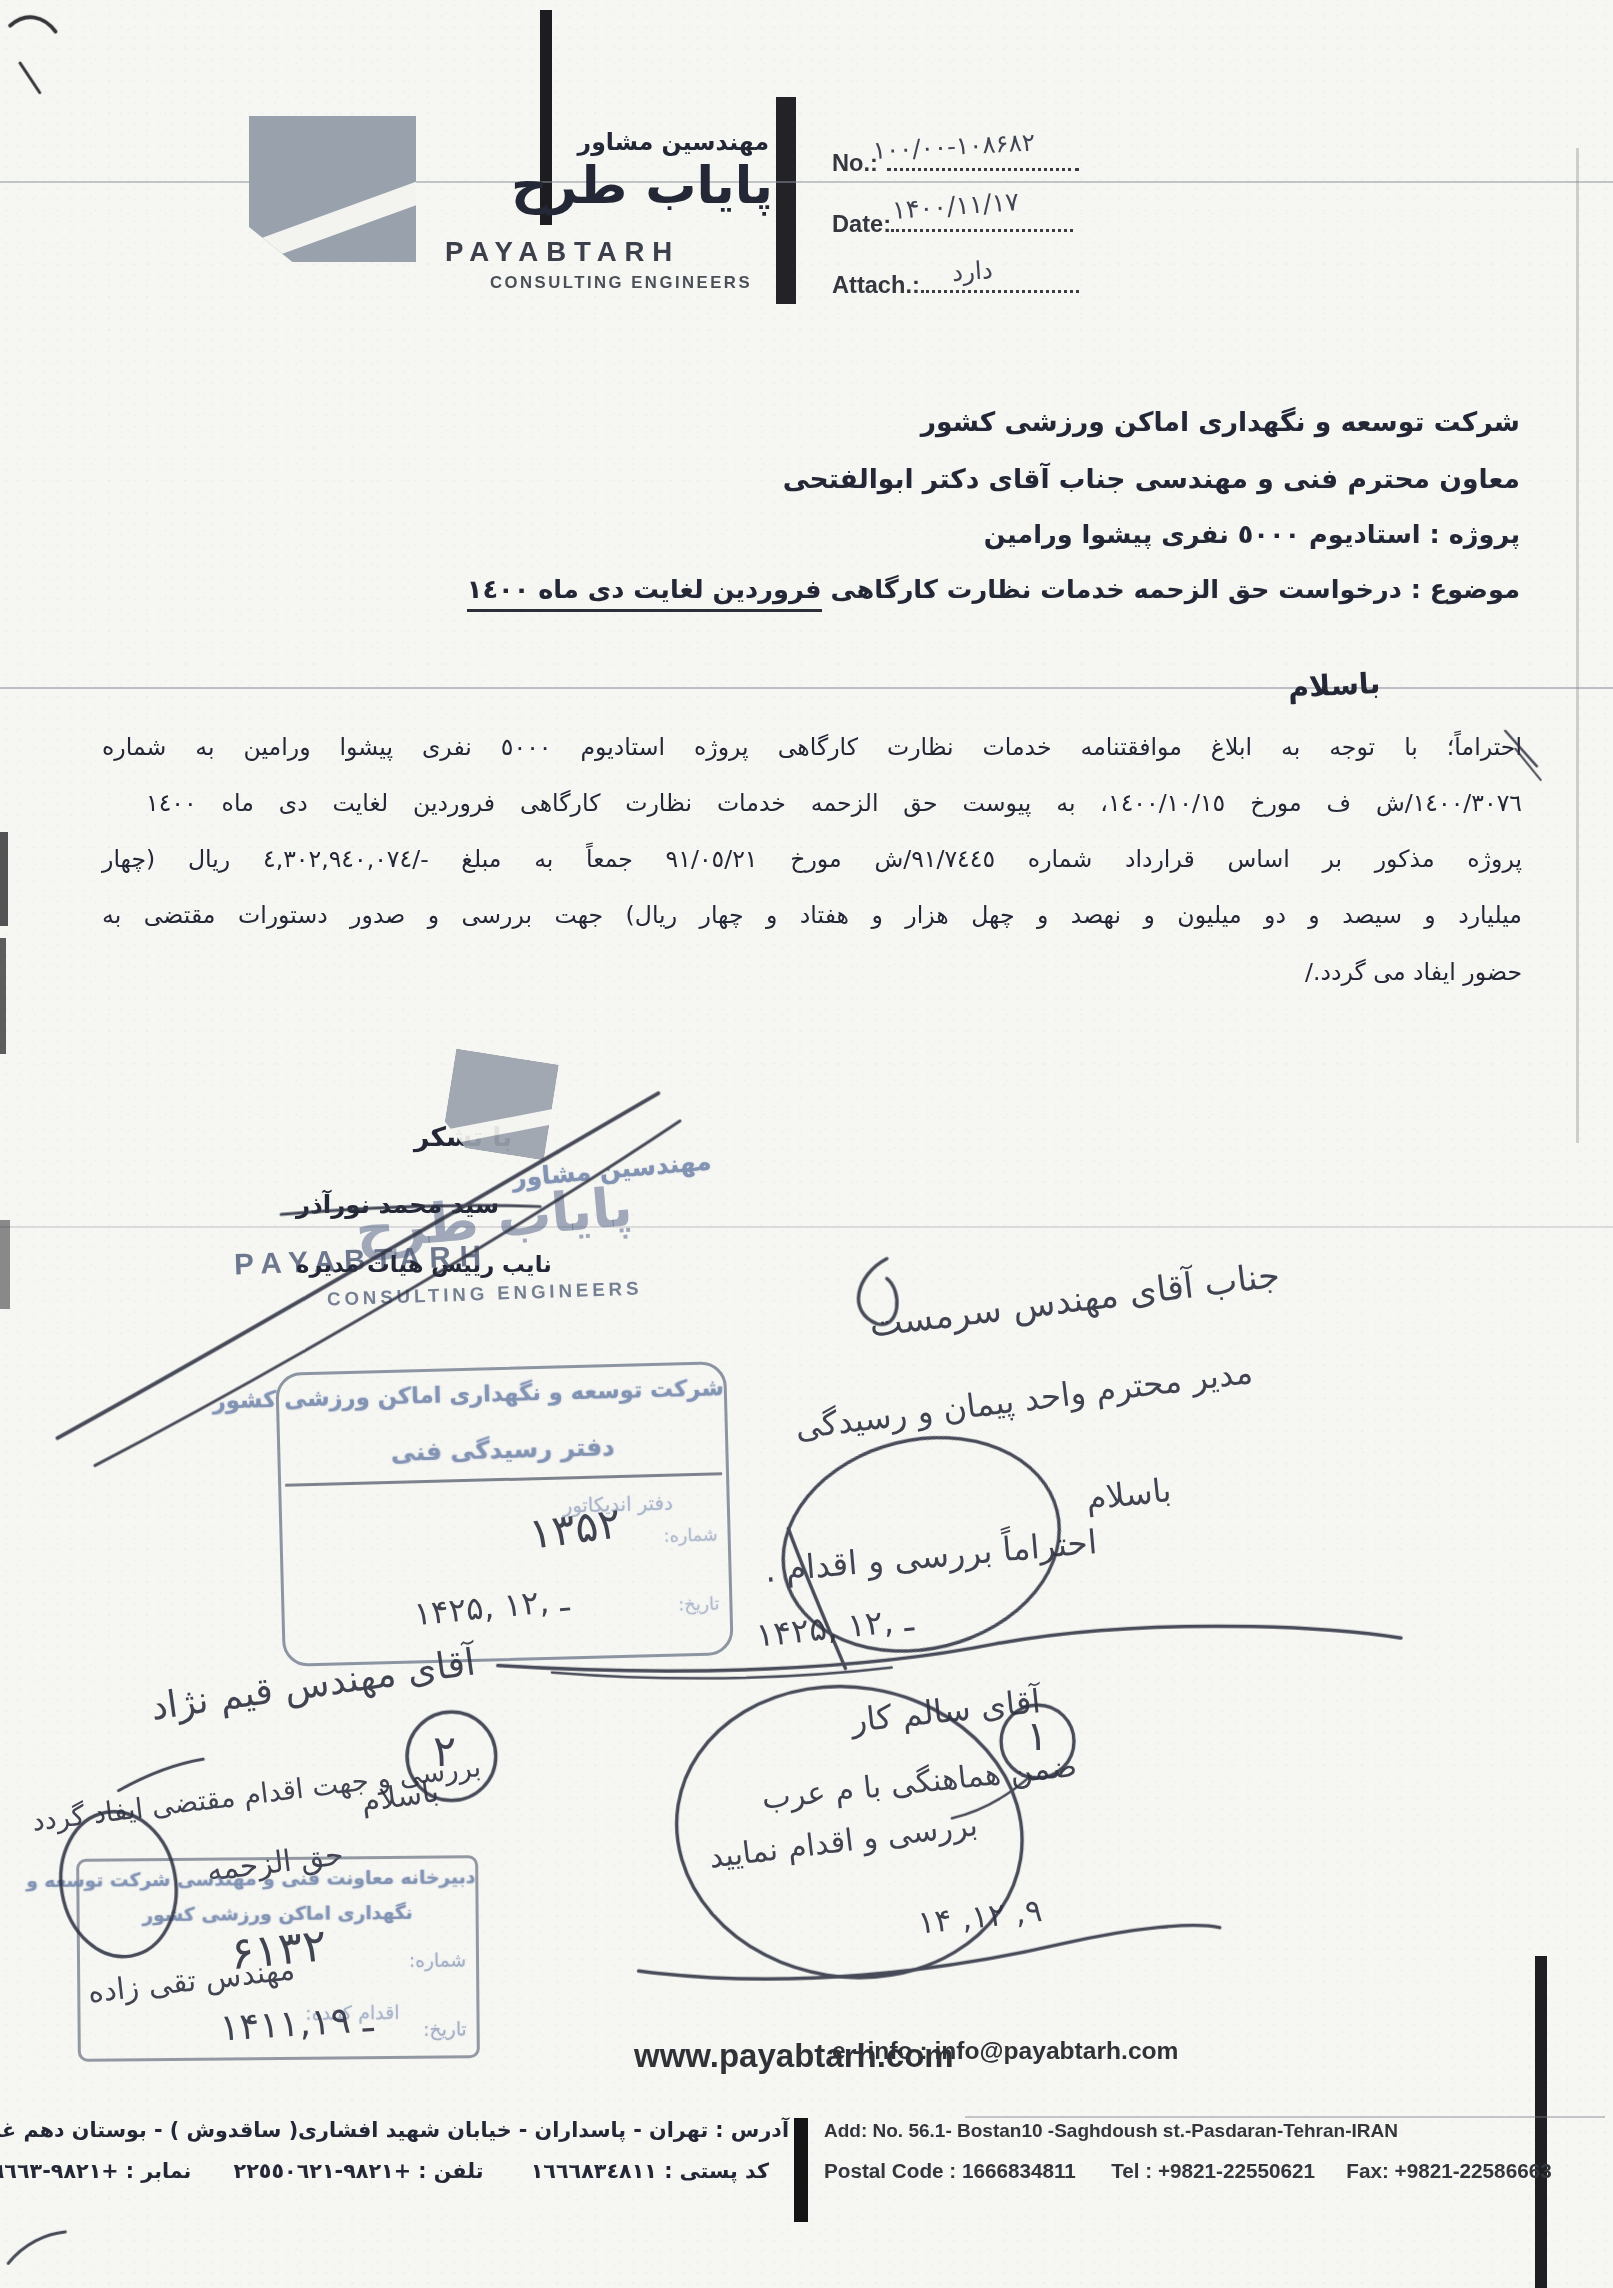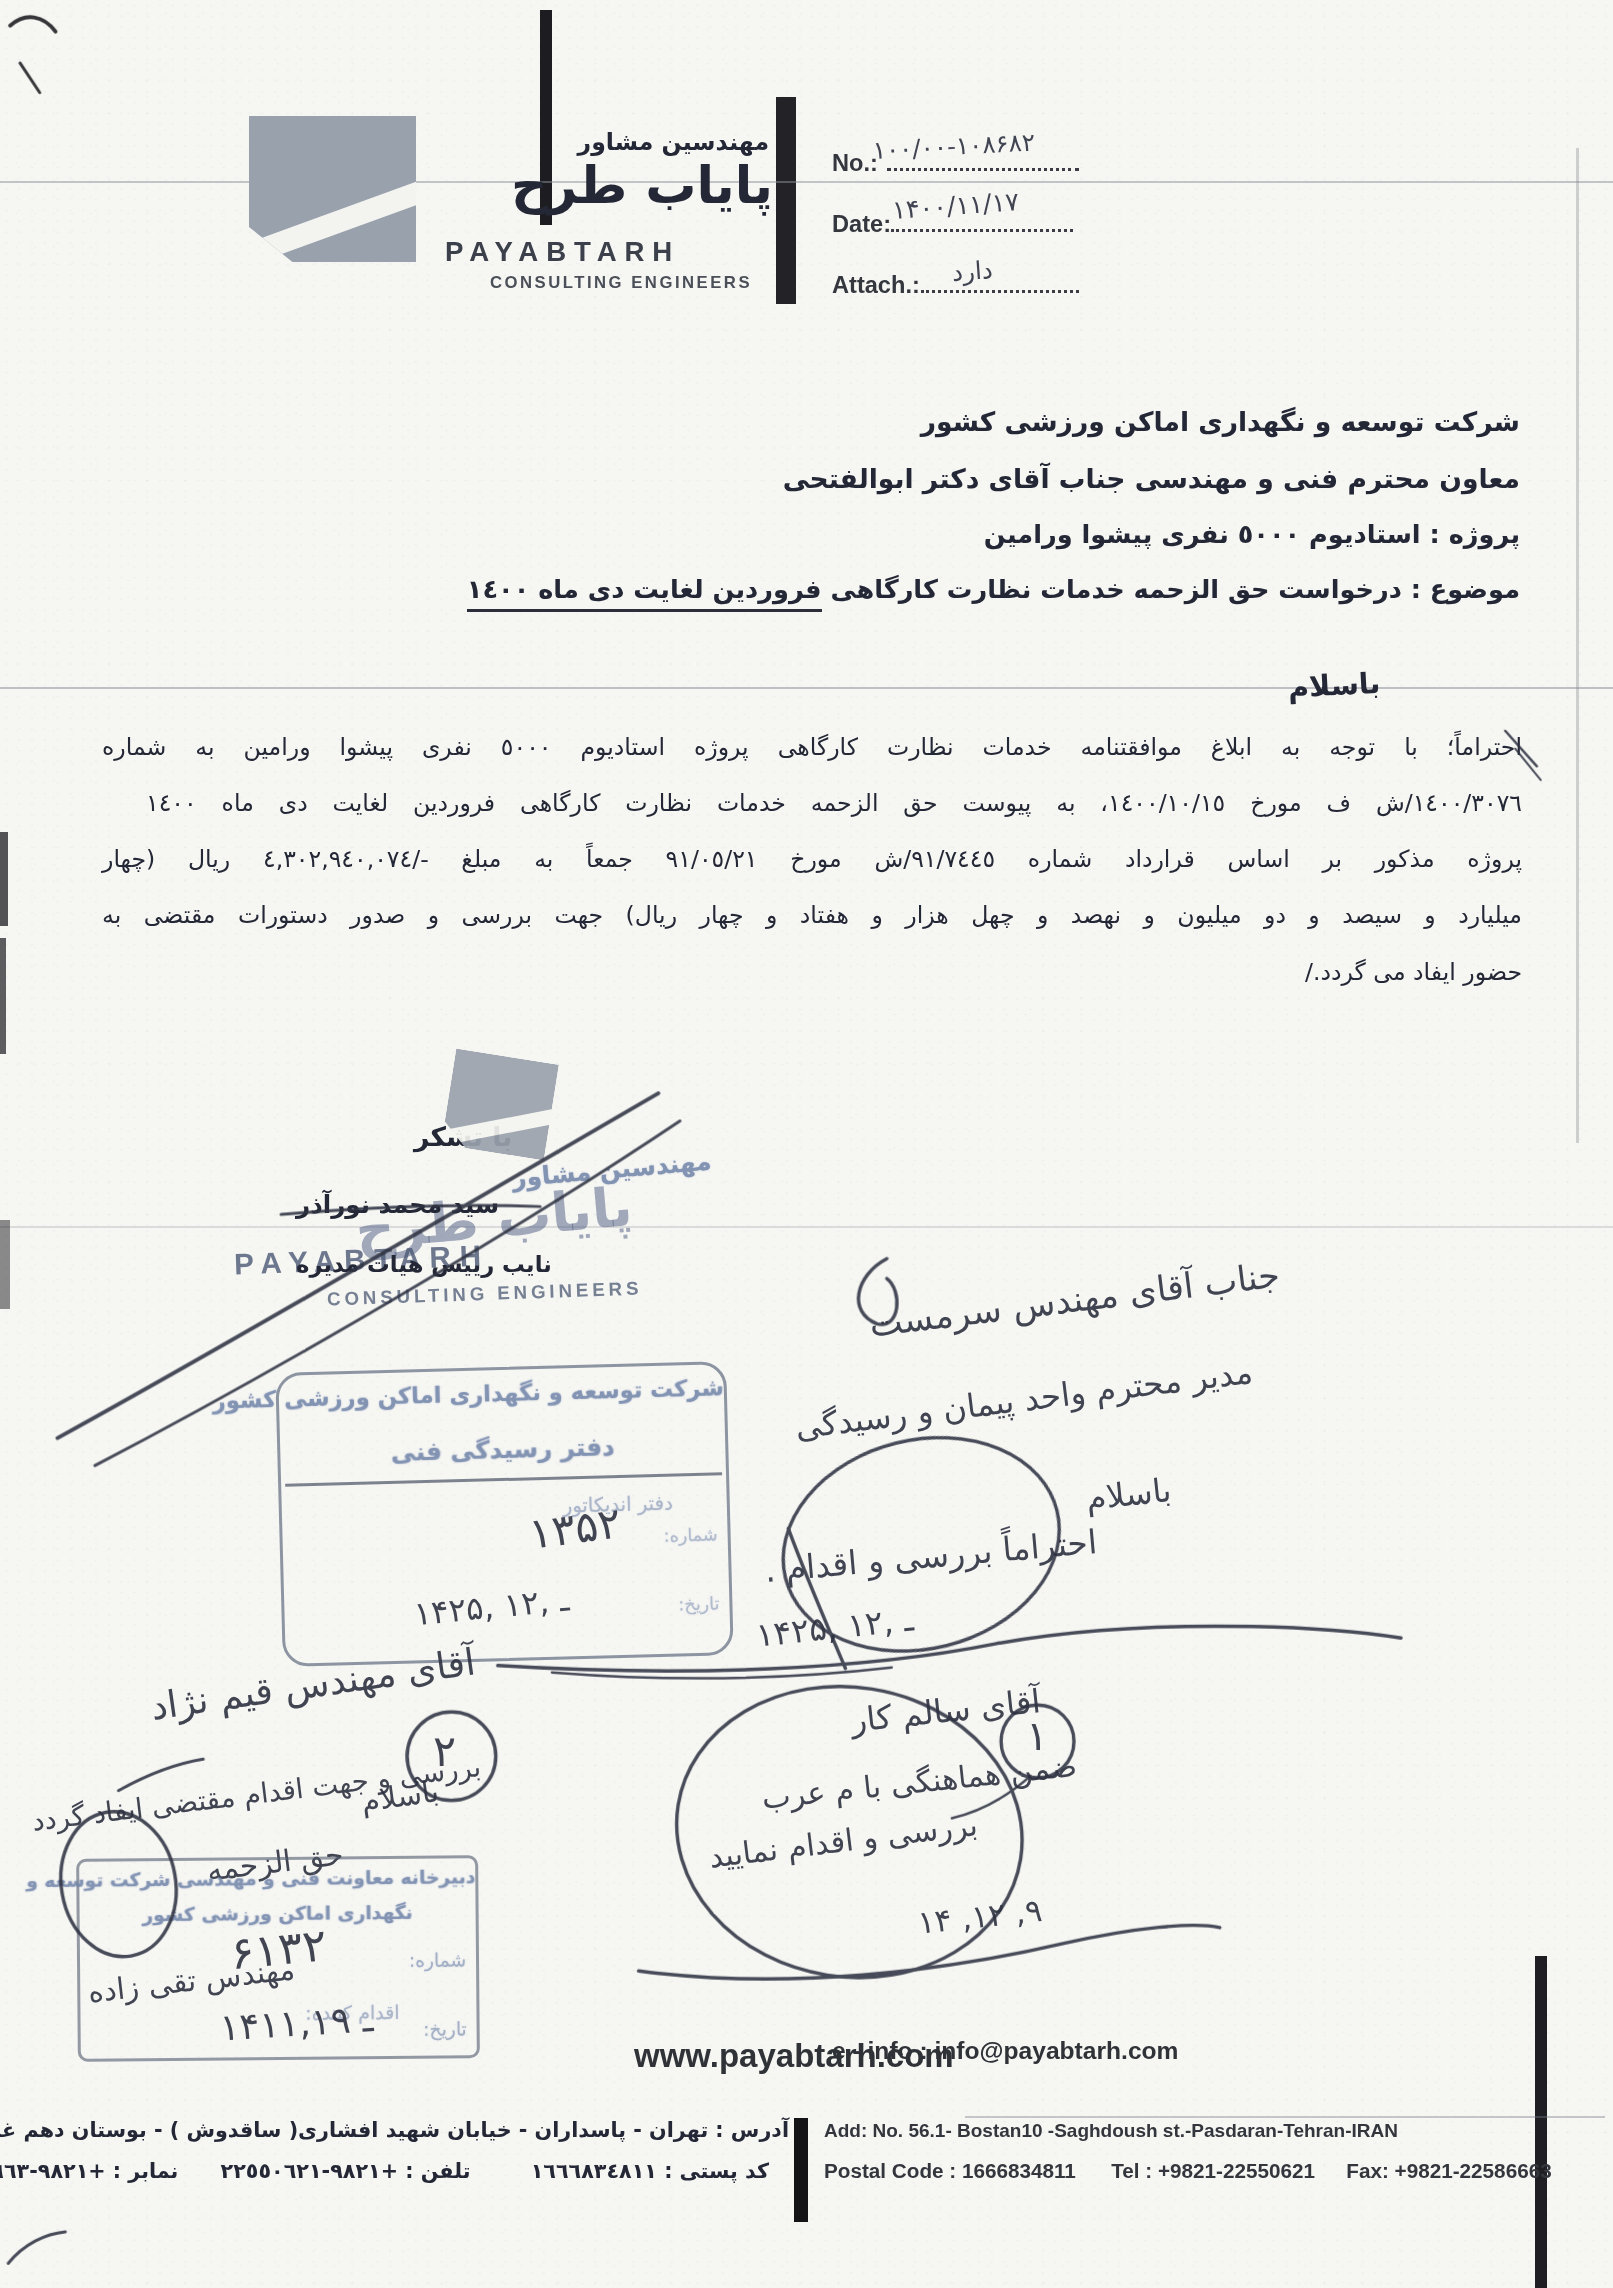--- a/index.html
+++ b/index.html
@@ -133,21 +133,21 @@
     <div class="abs fa blue" style="right:9.9px;top:160px;font-size:18.7px;opacity:.6;">تاریخ:</div>
     <div class="abs hand" style="left:138px;top:146px;font-size:37px;direction:ltr;transform:rotate(-3deg);">۱۴ـ ۱۱,۱۹</div>
   </div>
 
   <div class="abs en b" style="left:634px;top:2037px;font-size:33px;color:#2f3237;">www.payabtarh.com</div>
   <div class="abs en b" style="left:832px;top:2037px;font-size:24.6px;color:#2f3237;">e - info : info@payabtarh.com</div>
 
   <div class="abs fa b typed" style="right:837px;top:2118px;font-size:20.7px;white-space:nowrap;">آدرس : تهران - پاسداران - خیابان شهید افشاری( ساقدوش ) - بوستان دهم غربی- پلاک ٥٦/١</div>
   <div class="abs fa b typed" style="right:857px;top:2159px;font-size:20.7px;white-space:nowrap;">
     <span>کد پستی :</span>
-    <span style="margin-left:18px;">١٦٦٦٨٣٤٨١١</span>
+    <span style="margin-left:5px;">١٦٦٦٨٣٤٨١١</span>
     <span style="margin-right:35px;">تلفن :</span>
     <span>+٩٨٢١-٢٢٥٥٠٦٢١</span>
     <span style="margin-right:35px;">نمابر :</span>
     <span>+٩٨٢١-٢٢٥٨٦٦٦٣</span>
   </div>
 
   <div class="abs en b" style="left:824px;top:2120px;font-size:19px;color:#33363c;">Add:  No. 56.1- Bostan10 -Saghdoush st.-Pasdaran-Tehran-IRAN</div>
   <div class="abs en b" style="left:824px;top:2159px;font-size:20.7px;color:#33363c;">
     <span>Postal Code : 1666834811</span>
     <span style="margin-left:29.6px;">Tel : +9821-22550621</span>

